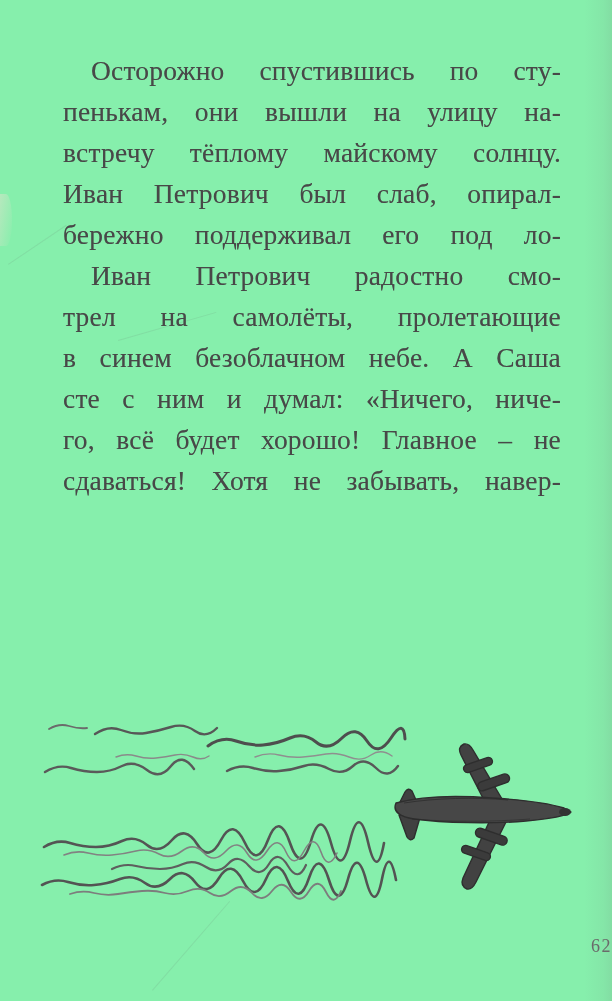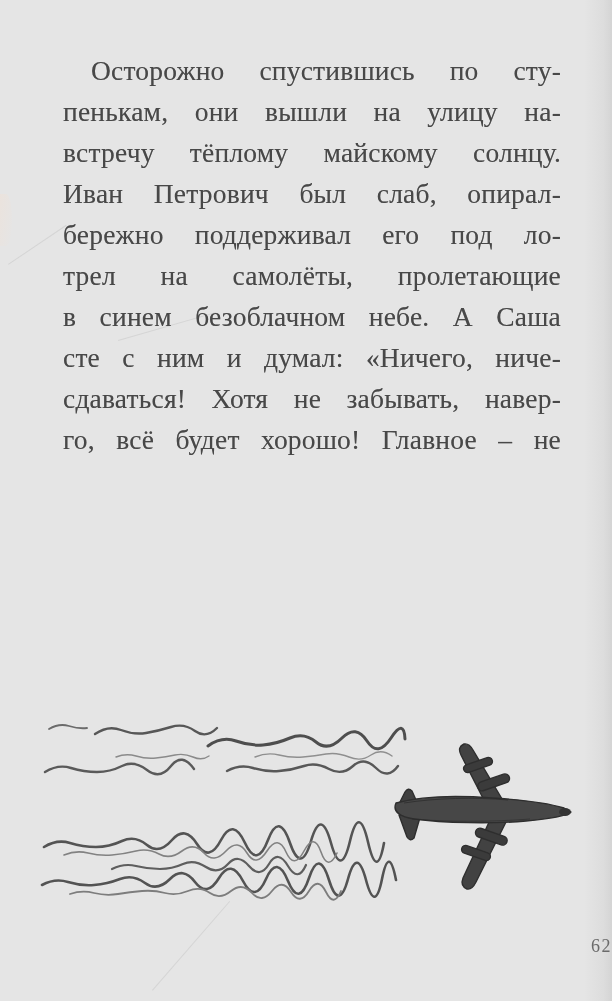--- a/index.html
+++ b/index.html
@@ -1,19 +1,19 @@
 <!DOCTYPE html>
 <html lang="ru"><head>
 <meta charset="utf-8">
 <style>
   html,body{margin:0;padding:0;background:#ffffff;}
   .page{
     position:relative;
     width:612px;height:1001px;
-    background:#e5e5e5;
+    background:#86efac;
     overflow:hidden;
     font-family:"Liberation Serif","DejaVu Serif",serif;
   }
   .edge-shade{
     position:absolute;right:0;top:0;width:28px;height:100%;
     background:linear-gradient(to right,rgba(110,110,110,0) 0%,rgba(110,110,110,0.07) 70%,rgba(110,110,110,0.14) 100%);
     pointer-events:none;
   }
   .cream-streak{
     position:absolute;left:0;top:194px;width:12px;height:52px;
@@ -58,25 +58,26 @@
 <div class="page">
 
   <div class="text-block">
 
     <div class="line indent">Осторожно спустившись по сту-</div>
     <div class="line">пенькам, они вышли на улицу на-</div>
     <div class="line">встречу тёплому майскому солнцу.</div>
     <div class="line">Иван Петрович был слаб, опирал-</div>
     <div class="line">бережно поддерживал его под ло-</div>
 
+    <div class="line indent">Иван Петрович радостно смо-</div>
     <div class="line">трел на самолёты, пролетающие</div>
     <div class="line">в синем безоблачном небе. А Саша</div>
     <div class="line">сте с ним и думал: «Ничего, ниче-</div>
+    <div class="line">го, всё будет хорошо! Главное – не</div>
     <div class="line">сдаваться! Хотя не забывать, навер-</div>
-    <div class="line">го, всё будет хорошо! Главное – не</div>
   </div>
 
   <svg class="illustration" viewBox="0 690 612 240" role="img" aria-label="Pencil sketch of a four-engine airplane seen from above, flying to the right, with wavy contrail cloud lines trailing to the left">
 
     <g fill="none" stroke-linecap="round" stroke-linejoin="round">
       <path d="M49,729 q10,-6 20,-3 t18,2" stroke="#6b6b6b" stroke-width="1.8"></path>
       <path d="M95,734 q13,-9 26,-4 t25,3 t25,-6 t24,4 t22,-3" stroke="#575757" stroke-width="2.4"></path>
       <path d="M116,757 q10,-4 20,-1 t20,2 t19,-3 t18,2 t16,-1" stroke="#8a8a8a" stroke-width="1.4"></path>
       <path d="M208,746 q14,-10 28,-5 t27,4 t27,-7 t26,4 t26,-4 t25,3 t24,-3 t14,1" stroke="#4e4e4e" stroke-width="3"></path>
       <path d="M255,757 q12,-5 24,-2 t24,2 t23,-3 t23,3 t22,-2 t21,1" stroke="#8f8f8f" stroke-width="1.4"></path>

